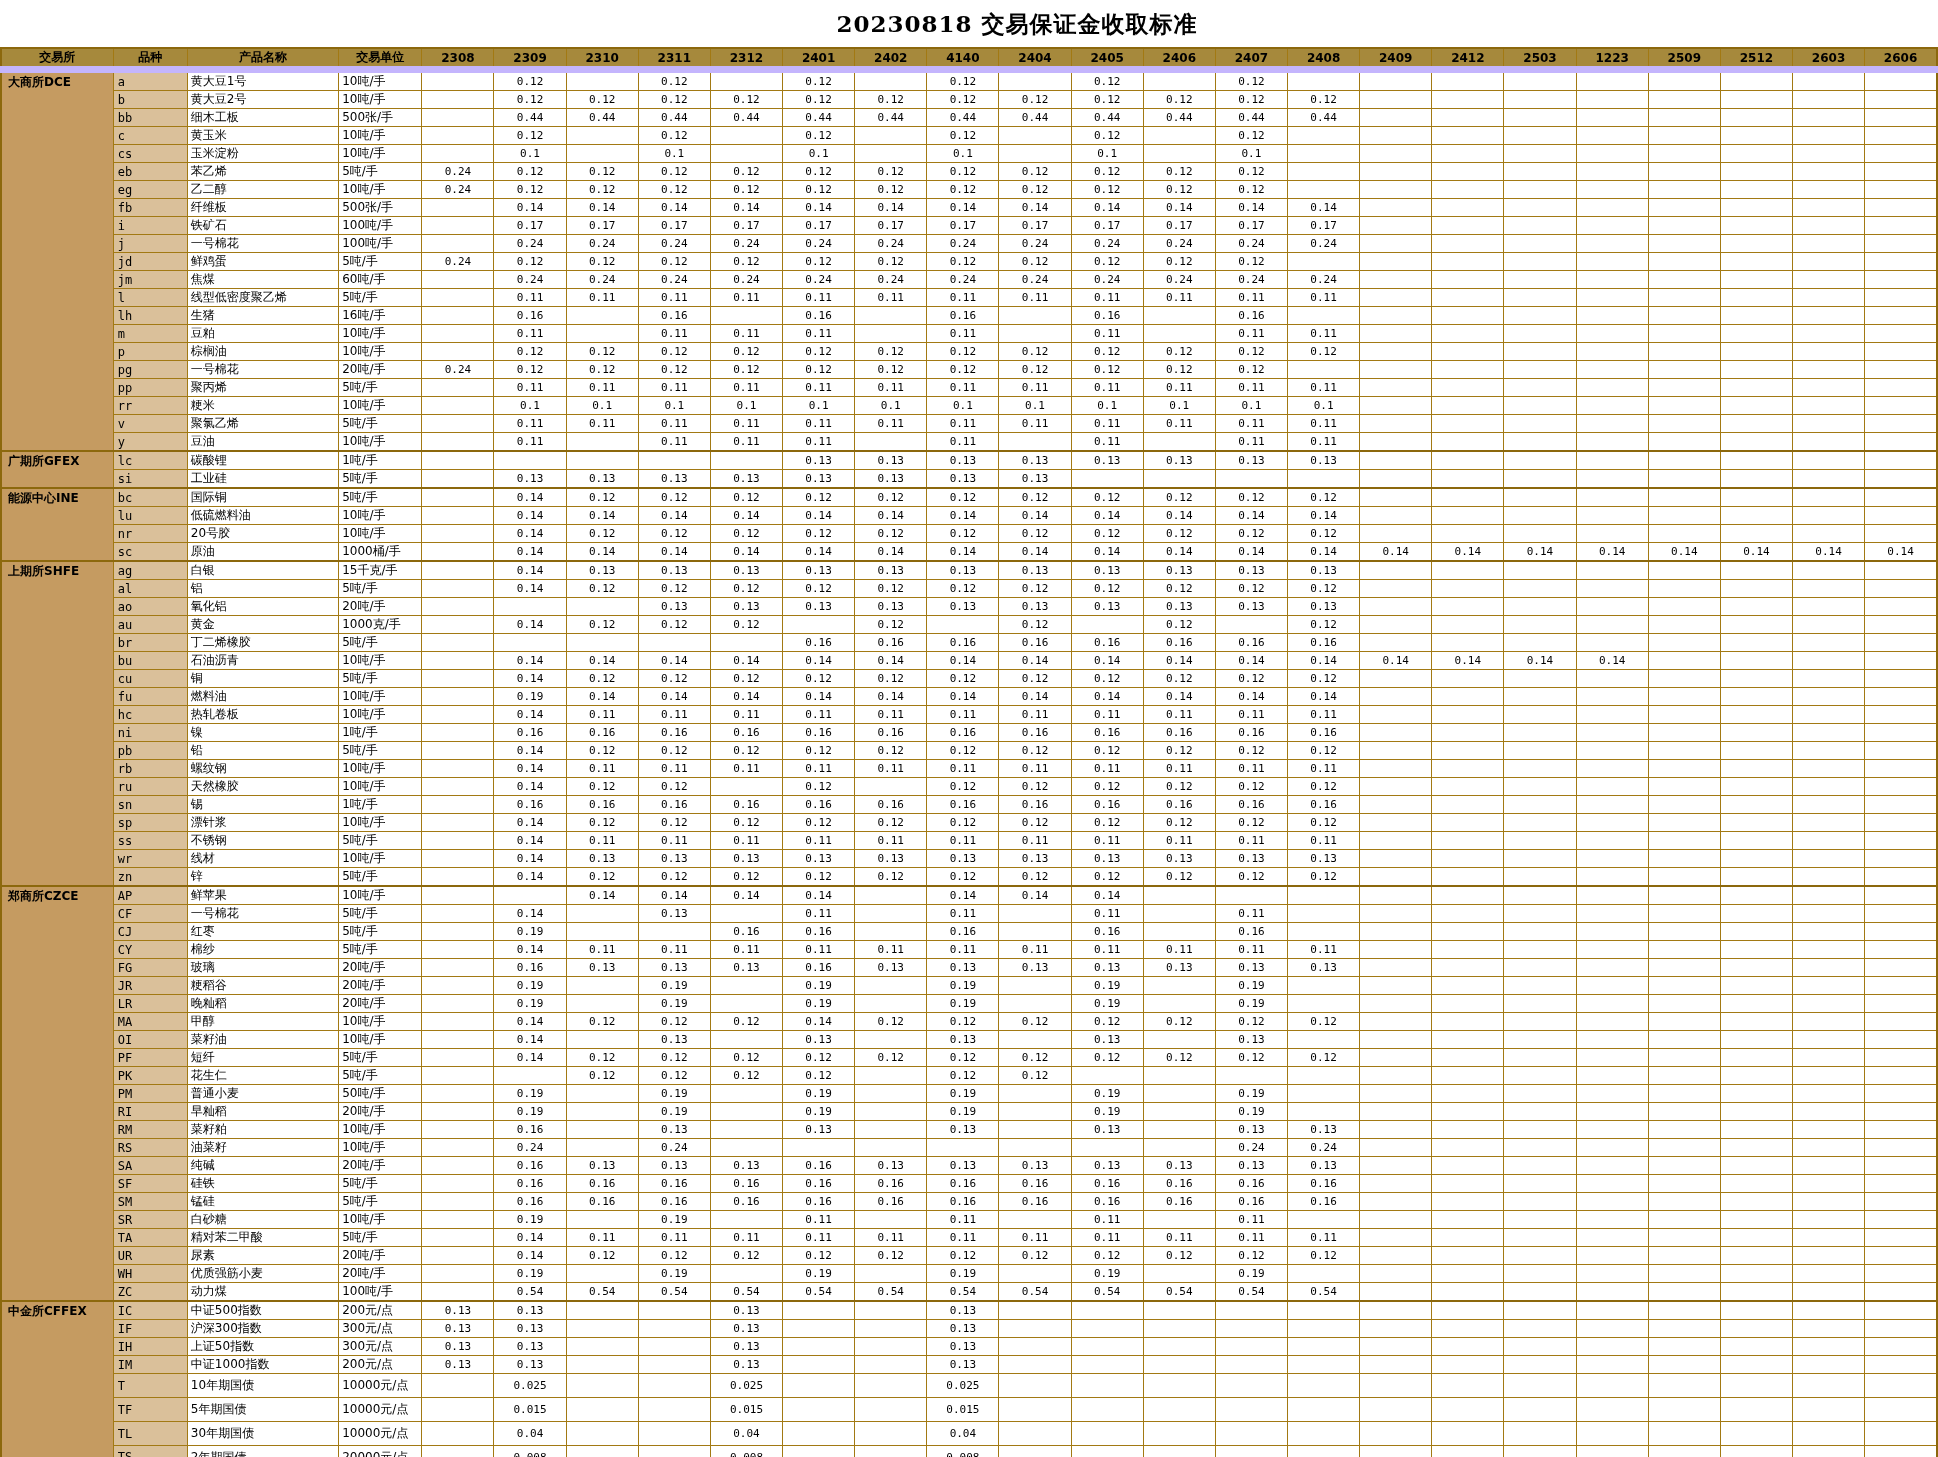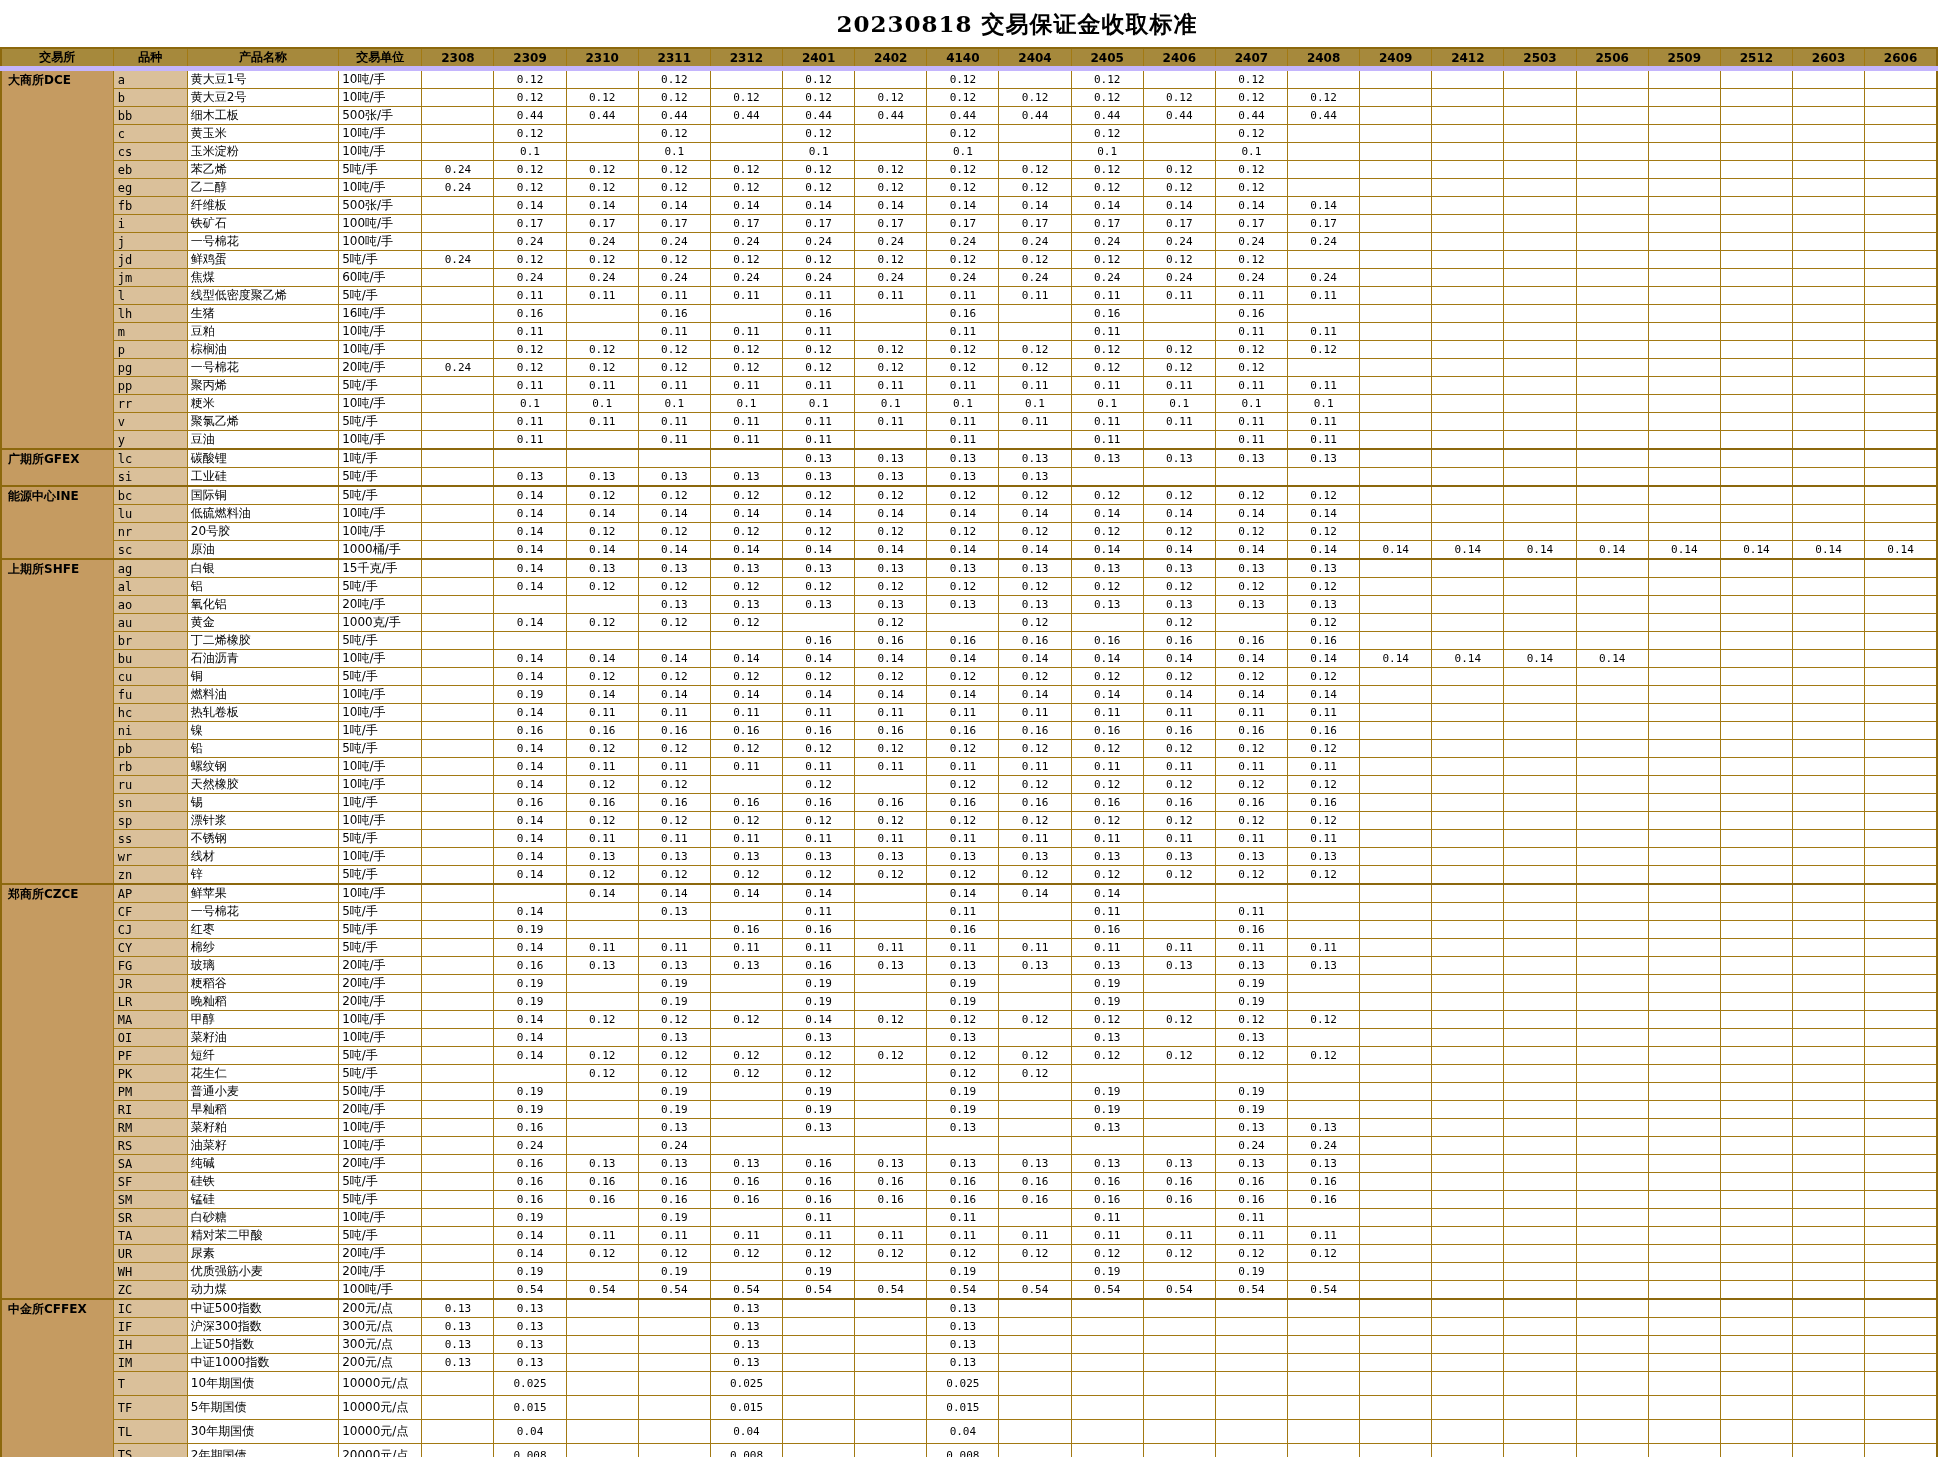--- a/index.html
+++ b/index.html
@@ -2,21 +2,21 @@
 <html><head>
 <meta charset="utf-8">
 <style>
   html,body{margin:0;padding:0;background:#ffffff;}
   body{width:1938px;font-family:"DejaVu Sans","Liberation Sans",sans-serif;color:#000;}
   .title{width:100%;text-align:center;font-family:"DejaVu Serif","Liberation Serif",serif;
          font-weight:bold;font-size:23px;padding-top:9px;padding-bottom:7px;letter-spacing:1px;margin-left:48px;}
   table{border-collapse:collapse;table-layout:fixed;width:1938px;border:2px solid #8C680D;}
   th,td{border:1px solid #A27913;overflow:hidden;white-space:nowrap;padding:0;}
   thead th{background:#A6893C;font-weight:bold;font-size:12px;height:17px;text-align:center;color:#000;
-           border-bottom:5px solid #c4b5fd;}
+           border-bottom:7px solid #c4b5fd;}
   tbody tr{height:18px;}
   tbody tr.tall{height:24px;}
   tr.group-first td{border-top:2px solid #8C680D;}
   td.exchange-cell{background:#C59B61;font-weight:bold;font-size:12px;text-align:left;
                    vertical-align:top;padding:1px 6px;}
   td.code-cell{background:#DAC09A;font-family:"DejaVu Sans Mono","Liberation Mono",monospace;
                font-size:12px;text-align:left;padding-left:4px;}
   td.name-cell{background:#fff;font-size:12px;text-align:left;padding-left:3px;}
   td.unit-cell{background:#fff;font-size:12px;text-align:left;padding-left:3px;}
   td.value-cell{background:#fff;font-family:"DejaVu Sans Mono","Liberation Mono",monospace;
@@ -70,21 +70,21 @@
         <th>2402</th>
         <th>4140</th>
         <th>2404</th>
         <th>2405</th>
         <th>2406</th>
         <th>2407</th>
         <th>2408</th>
         <th>2409</th>
         <th>2412</th>
         <th>2503</th>
-        <th>2506</th>
+        <th>1223</th>
         <th>2509</th>
         <th>2512</th>
         <th>2603</th>
         <th>2606</th>
       </tr>
   </thead>
   <tbody>
       <tr class="group-first">
         <td class="exchange-cell" rowspan="21">大商所DCE</td>
         <td class="code-cell">a</td>

